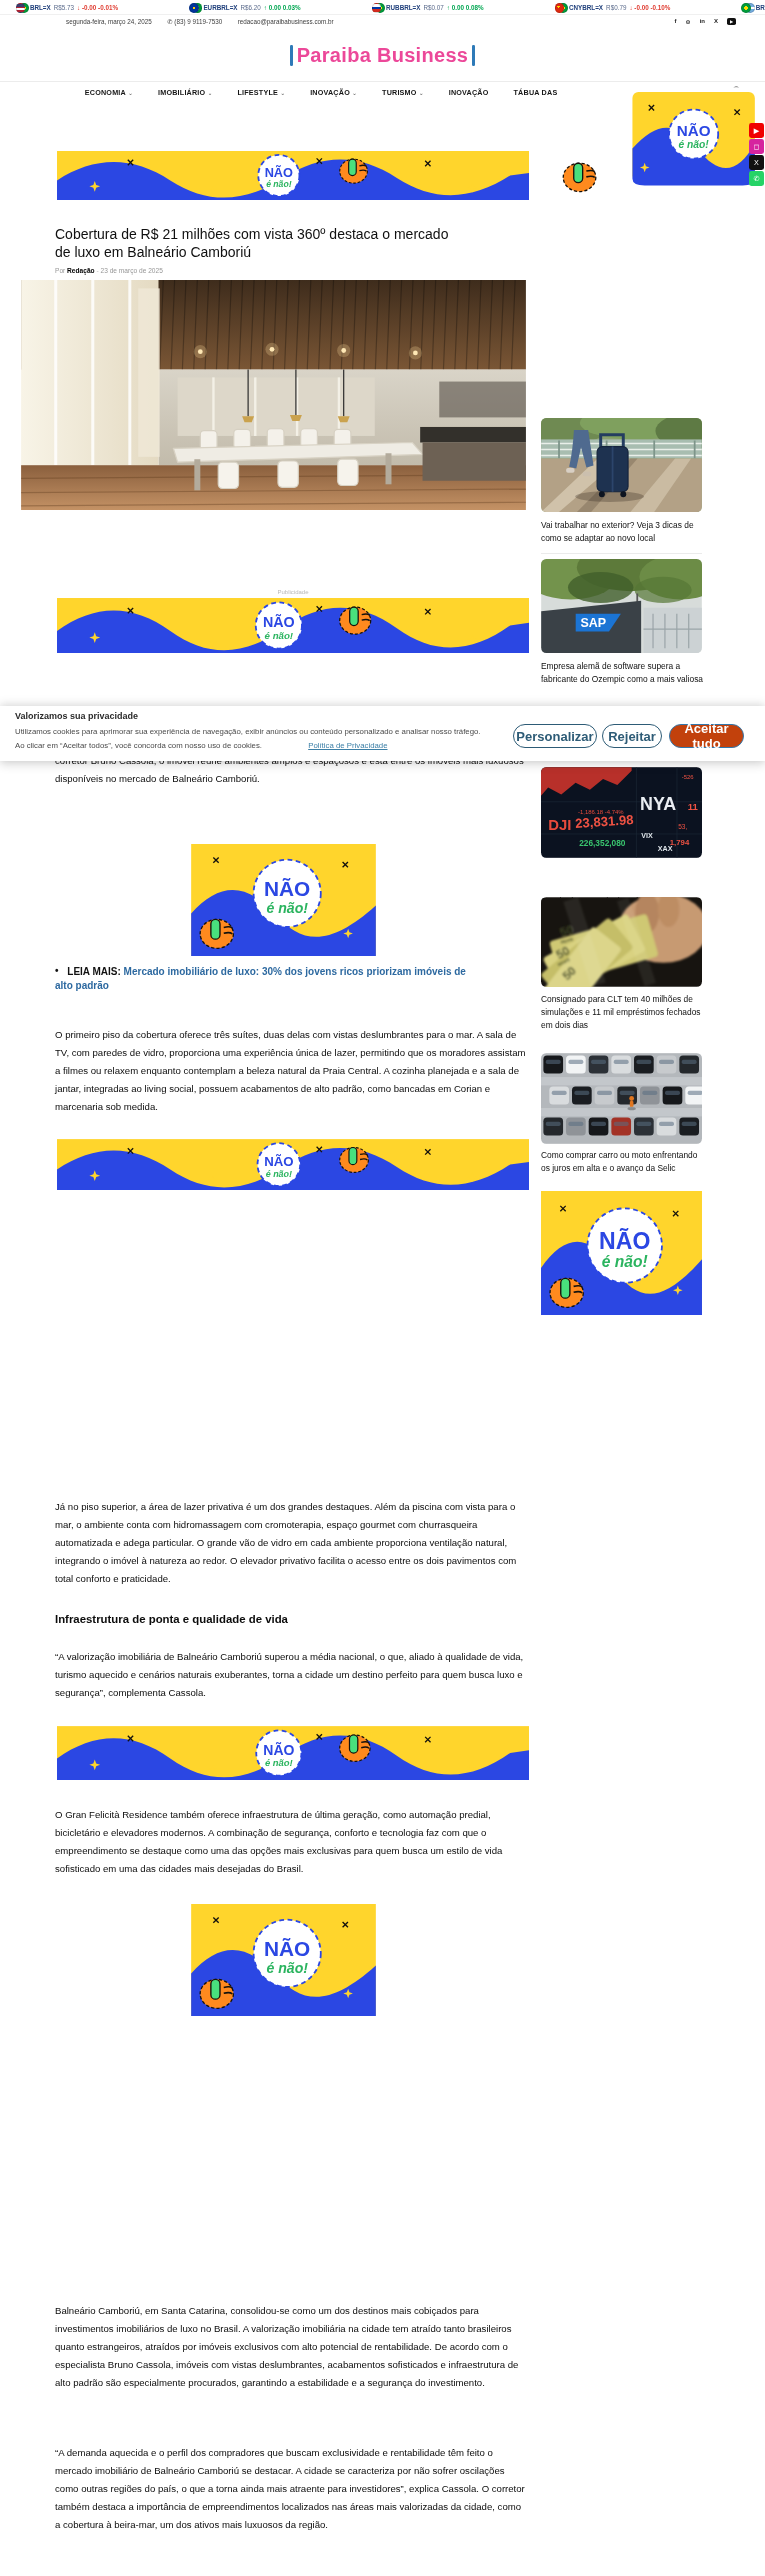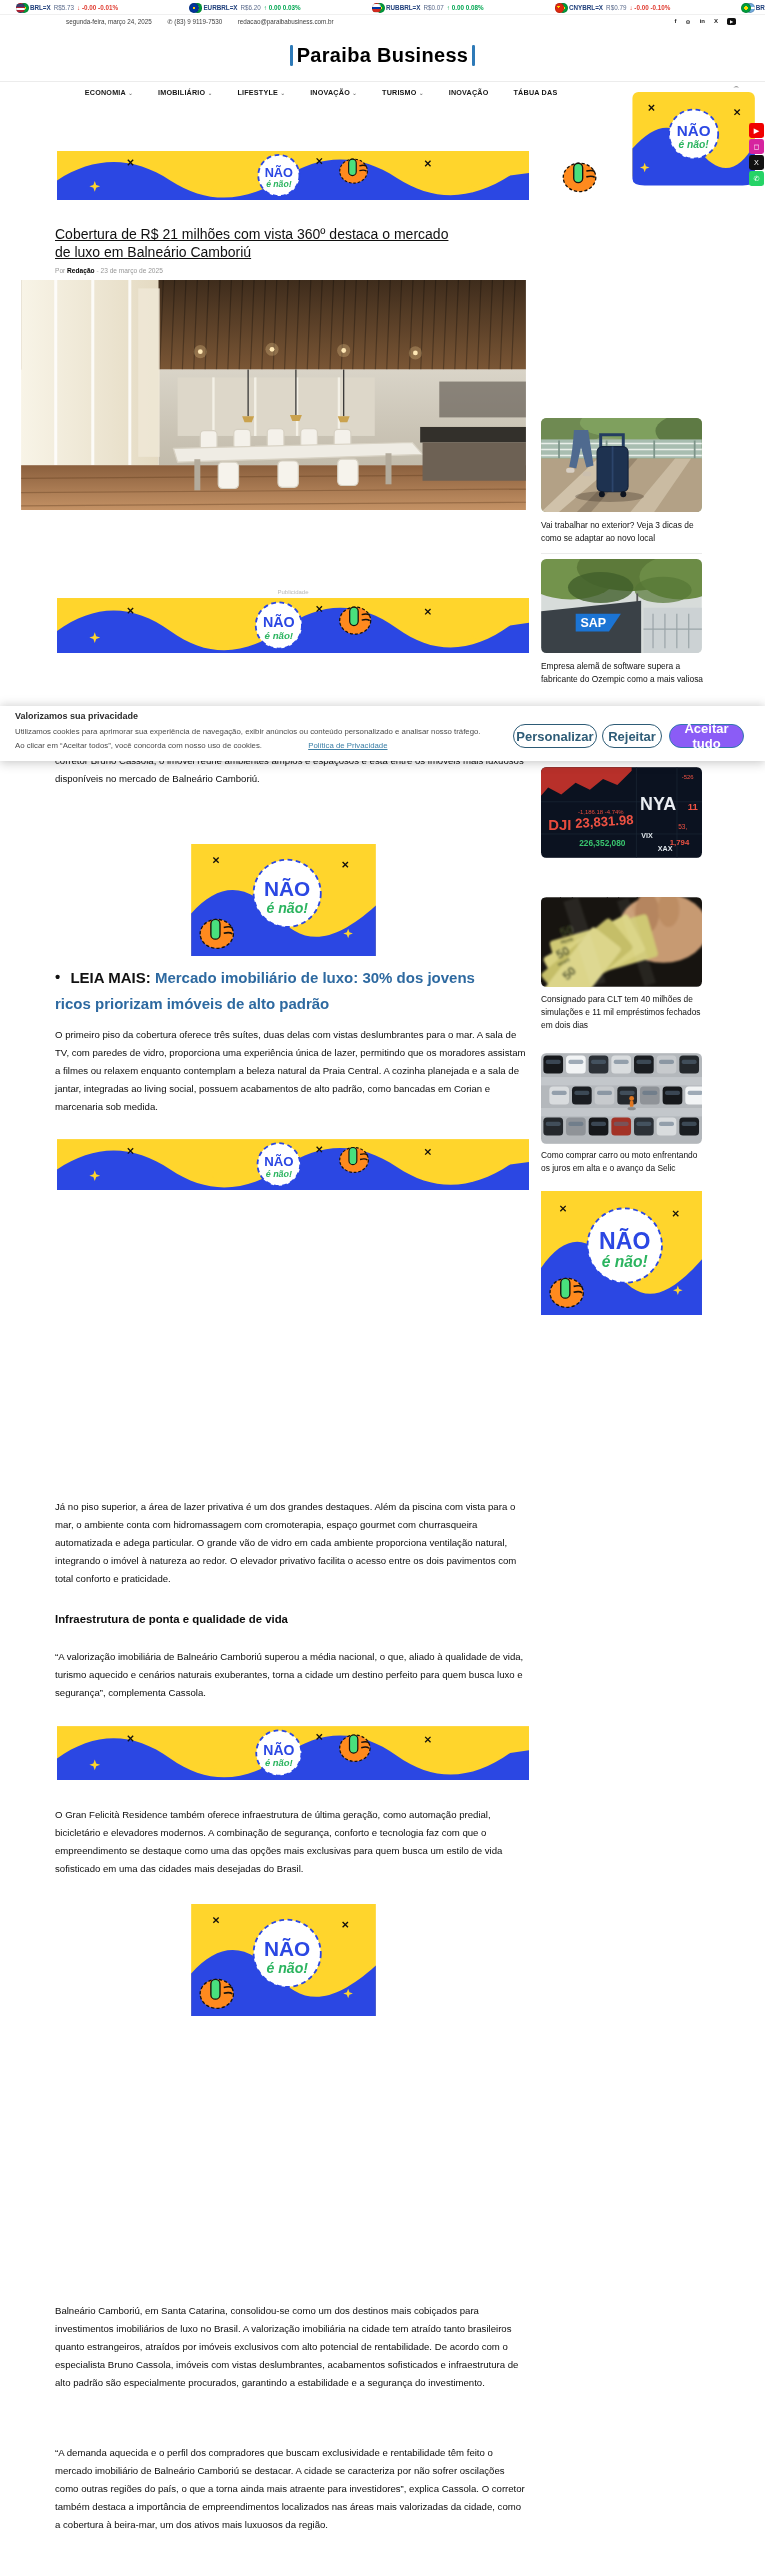--- a/index.html
+++ b/index.html
@@ -30,34 +30,34 @@
           display:flex;align-items:center;font-size:6.3px;color:#3d3d3d;}
   #topbar .left{display:flex;gap:15.5px;margin-left:66px;align-items:center;}
   #topbar .right{margin-left:auto;margin-right:29px;display:flex;gap:9px;align-items:center;color:#222;}
   .soc{font-size:6px;font-weight:bold;cursor:pointer;color:#222;}
   .yt-badge{display:inline-flex;align-items:center;justify-content:center;background:#111;color:#fff;
             width:9px;height:6.6px;border-radius:1.8px;font-size:4.2px;}
 
   
   #header{position:absolute;left:0;top:29px;width:765px;height:53px;display:flex;align-items:center;justify-content:center;background:#fff;}
   .brandbar{display:inline-block;width:3px;height:21.5px;background:#2e7ab8;border-radius:1.2px;margin:0 4.2px;}
-  #brand{font-size:20px;font-weight:bold;color:#000000;letter-spacing:0.3px;}
+  #brand{font-size:20px;font-weight:bold;color:#ec4899;letter-spacing:0.3px;}
   #nav{position:absolute;left:0;top:81px;width:765px;height:20.3px;border-top:0.6px solid #ececec;
        display:flex;align-items:center;justify-content:center;gap:18px;background:#fff;}
   .navitem{font-size:7.2px;font-weight:bold;letter-spacing:0.2px;color:#161616;display:flex;align-items:center;gap:2.4px;cursor:pointer;padding-left:7px;}
   .caret{font-size:5.4px;color:#666;transform:translateY(0.6px);}
   #search-btn{position:absolute;right:23px;top:86px;cursor:pointer;}
 
   
-  #title{position:absolute;left:55px;top:225px;width:397px;font-size:14px;line-height:18px;font-weight:500;color:#101010;text-decoration:underline;}
+  #title{position:absolute;left:55px;top:225px;width:397px;font-size:14px;line-height:18px;font-weight:500;color:#101010;}
   #byline{position:absolute;left:55px;top:267px;font-size:6.6px;color:#979797;}
   #byline b{color:#000;}
   .para{position:absolute;left:55px;width:471px;font-size:9.6px;line-height:18px;color:#0c0c0c;}
   .h2{position:absolute;left:55px;font-size:11.4px;font-weight:bold;color:#0c0c0c;}
-  .leia{position:absolute;left:55px;top:965px;width:430px;font-size:15px;line-height:26px;font-weight:bold;}
+  .leia{position:absolute;left:55px;top:965px;width:430px;font-size:10px;line-height:14px;font-weight:bold;}
   .leia .dot{display:inline-block;transform:translateY(-1.2px);margin-right:6px;}
   .leia a{color:#2d69a0;text-decoration:none;}
   .publabel{position:absolute;left:57px;top:589px;width:472px;text-align:center;font-size:6px;color:#b9b9b9;}
 
   .photo{position:absolute;overflow:hidden;}
   .photo svg{display:block;}
   .rounded{border-radius:5.4px;}
 
   
   .sb-cap{position:absolute;left:541px;width:163px;font-size:8.4px;line-height:13px;color:#101010;cursor:pointer;}
@@ -69,21 +69,21 @@
 
   
   #cookie{position:absolute;left:0;top:706px;width:765px;height:55px;background:#fff;z-index:60;
           box-shadow:0 -3px 8.4px rgba(0,0,0,.10),0 3.6px 9.6px rgba(0,0,0,.16);}
   #cookie h4{position:absolute;left:15px;top:4.8px;margin:0;font-size:9px;color:#2b2b2b;}
   #cookie .ctext{position:absolute;left:15px;top:19px;width:472px;font-size:7.8px;line-height:14.3px;color:#4a4a4a;}
   #cookie .ctext a{color:#3c7fa6;text-decoration:underline;padding-left:44px;}
   .cbtn{position:absolute;top:18px;height:24px;border-radius:13px;border:1.2px solid #2d5b76;background:#fff;
         color:#2d5b76;font-size:13px;font-weight:bold;display:flex;align-items:center;justify-content:center;
         font-family:"Liberation Sans",sans-serif;cursor:pointer;box-sizing:border-box;}
-  .cbtn.primary{background:#8b5cf6;border-color:#3178ad;color:#fff;}
+  .cbtn.primary{background:#c2410c;border-color:#3178ad;color:#fff;}
 
   
   .floatsoc{position:absolute;left:749px;width:15px;height:15px;border-radius:2.4px;color:#fff;
             display:flex;align-items:center;justify-content:center;font-size:7.2px;cursor:pointer;z-index:40;}
 </style>
 </head>
 <body>
 
 <div id="page">
 

